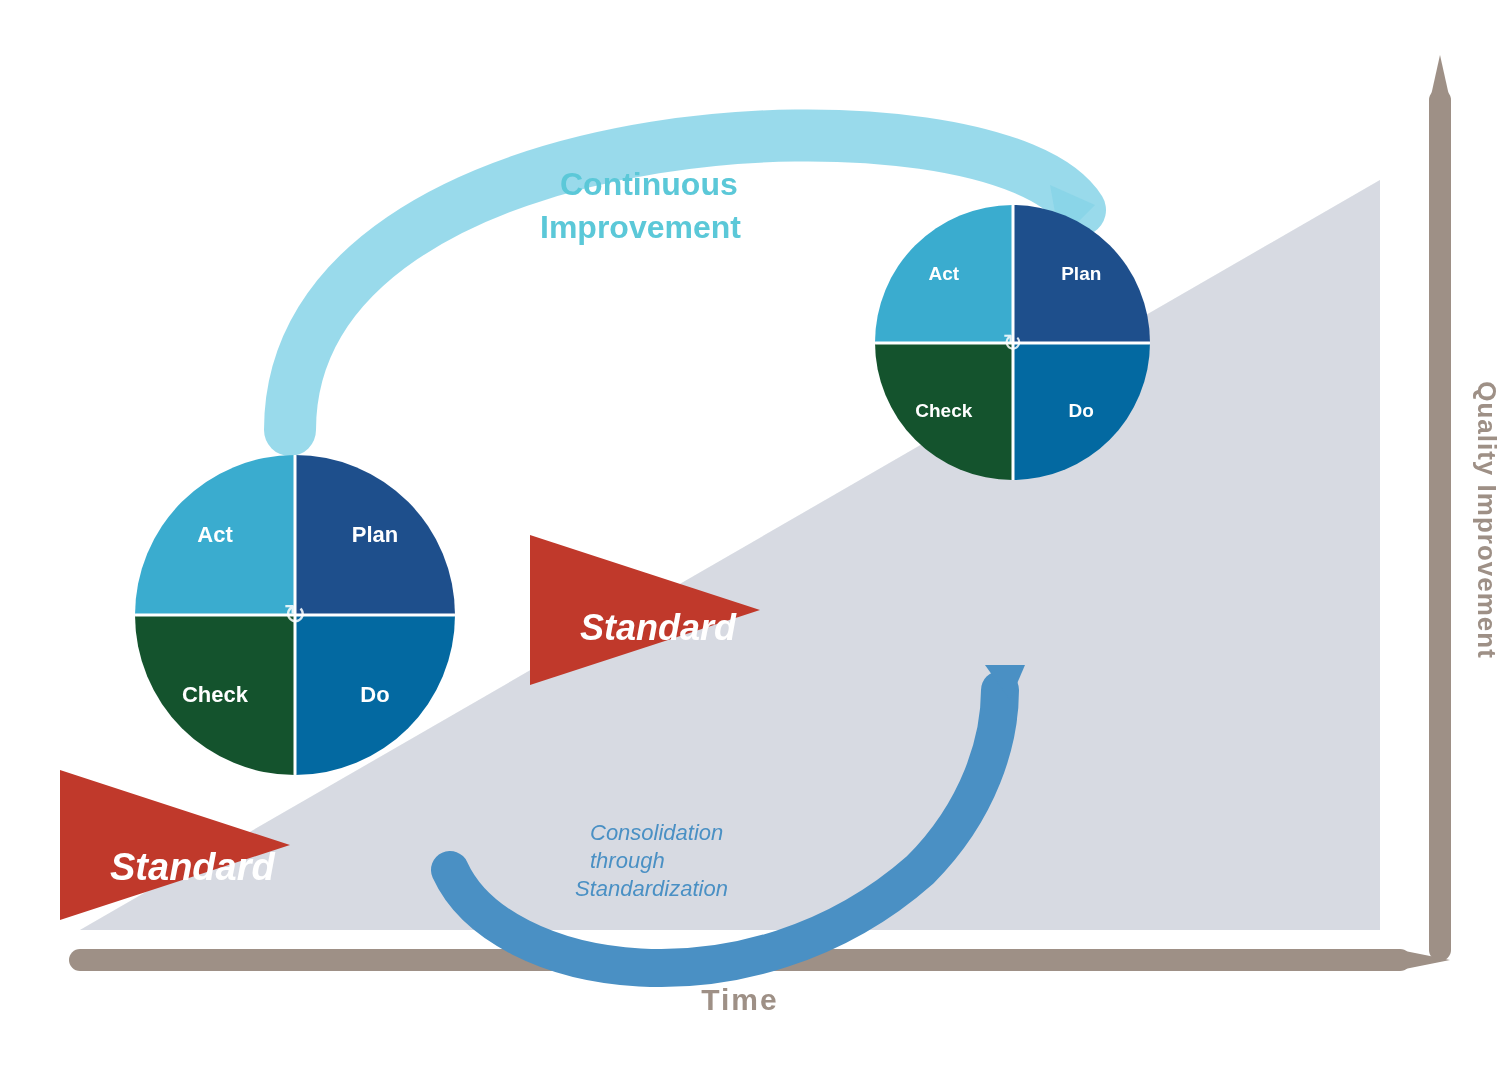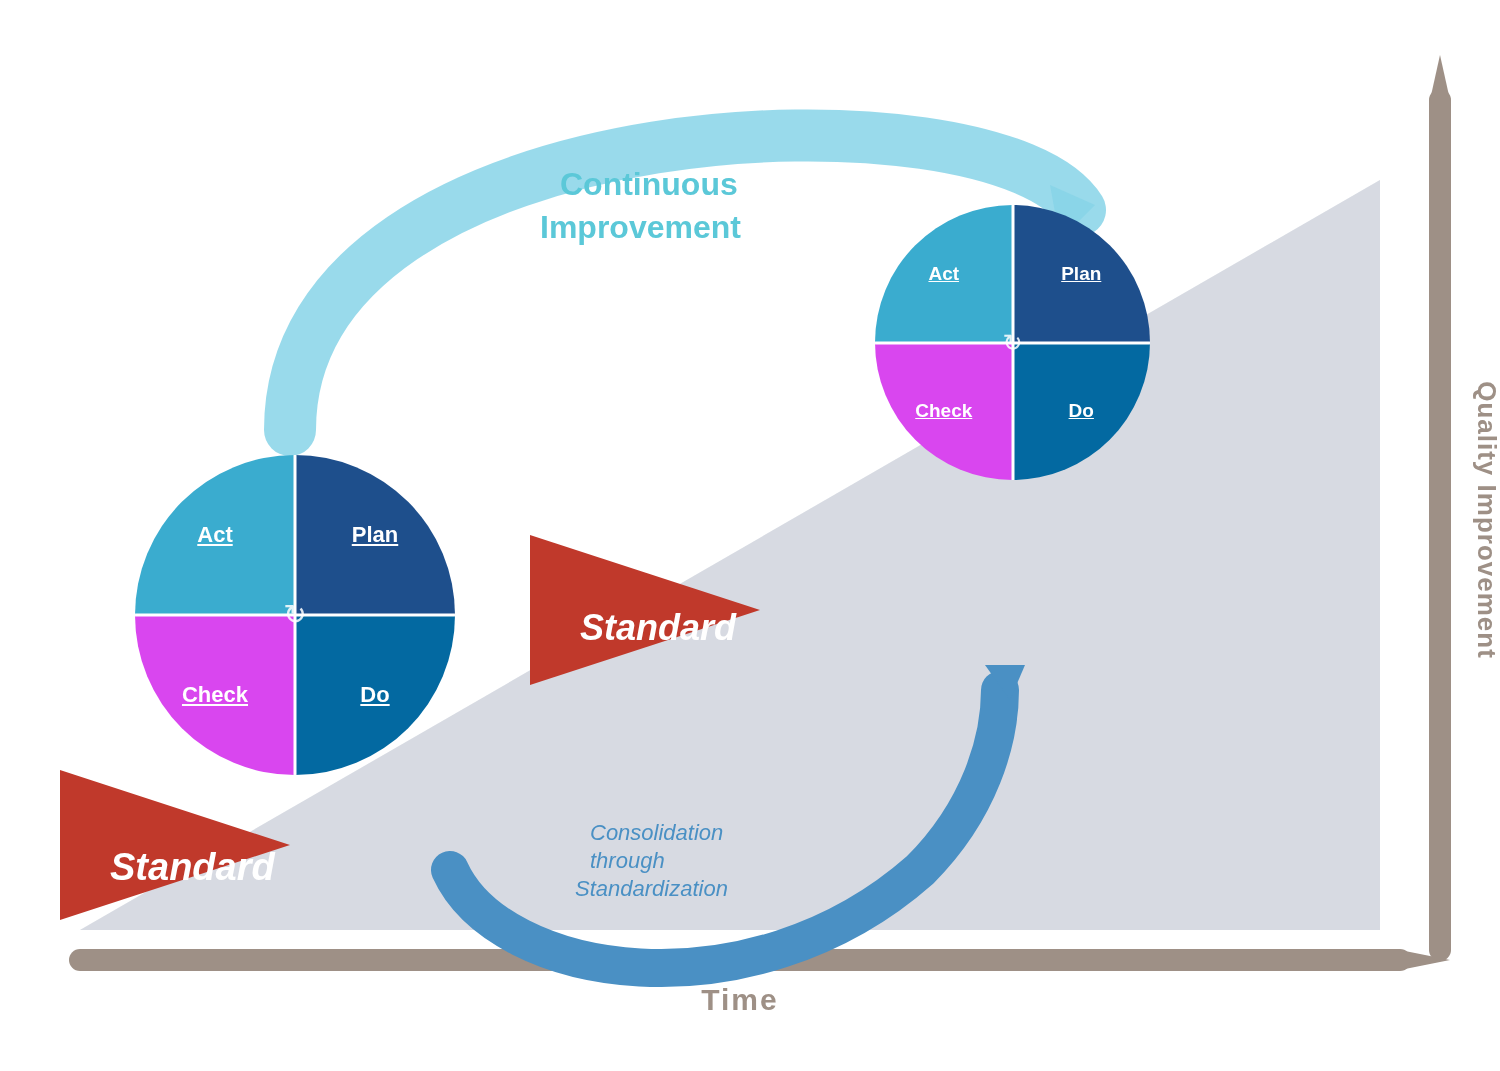--- a/index.html
+++ b/index.html
@@ -49,35 +49,34 @@
       width: 50%;
       height: 50%;
       display: flex;
       align-items: center;
       justify-content: center;
     }
     .quadrant-label {
       color: white;
       font-size: 22px;
       font-weight: 600;
-      text-decoration: underline;
     }
     .circle2 .quadrant-label {
       font-size: 19px;
     }
     
     .q-top-left { top: 0; left: 0; }
     .q-top-right { top: 0; right: 0; }
     .q-bottom-left { bottom: 0; left: 0; }
     .q-bottom-right { bottom: 0; right: 0; }
 
     
     .act-color { background: #3aaccf; }
     .plan-color { background: #1e4f8c; }
-    .check-color { background: #d946ef; margin-top: 32px; }
+    .check-color { background: #14532d; margin-top: 32px; }
     .do-color { background: #0369a1; }
 
     
     .circle-divider-h {
       position: absolute;
       top: 50%;
       left: 0;
       width: 100%;
       height: 3px;
       background: white;

